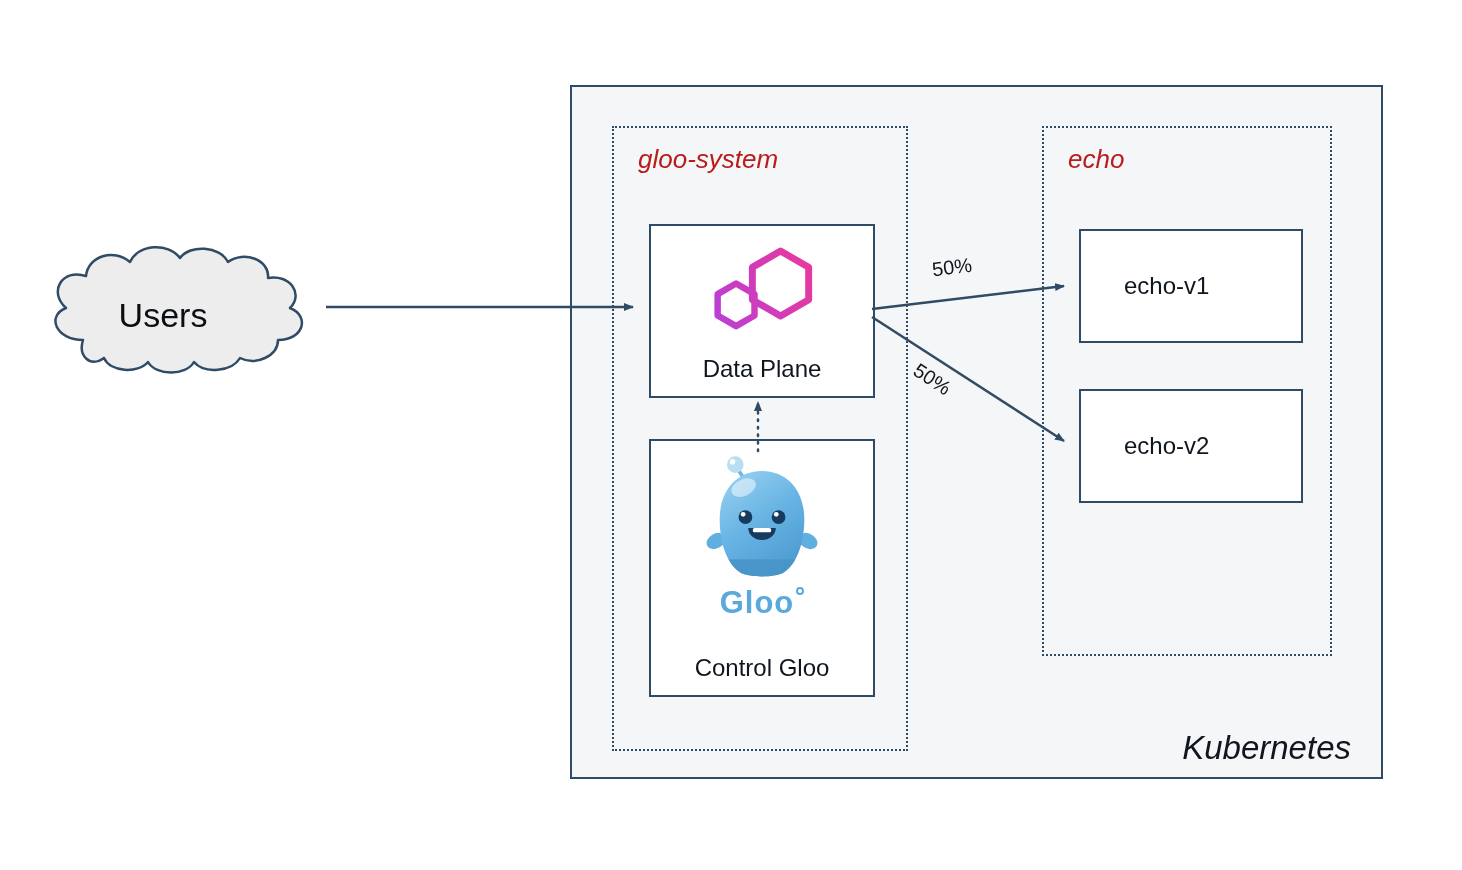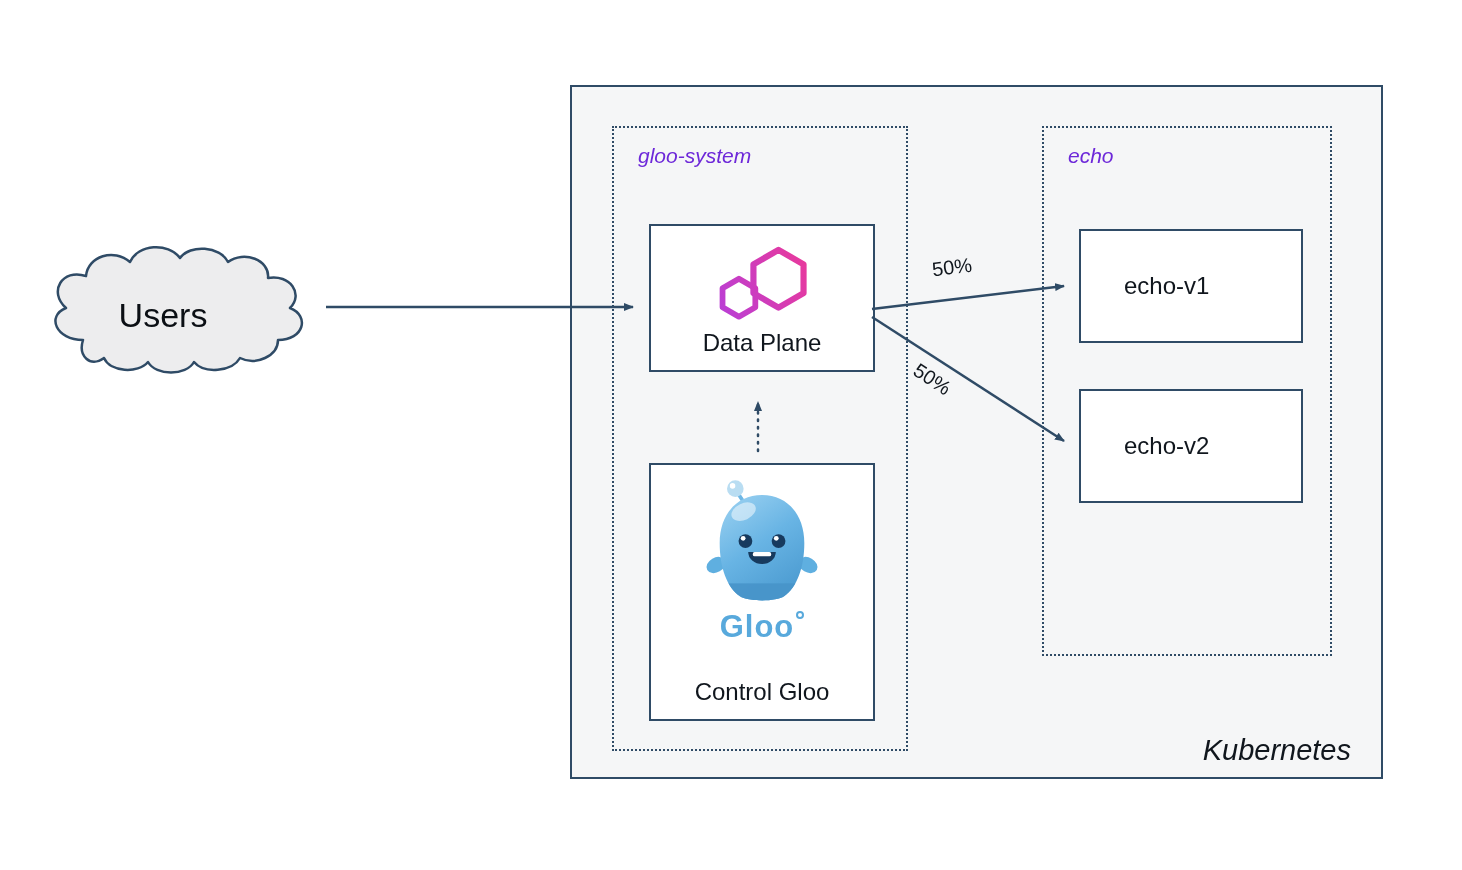--- a/index.html
+++ b/index.html
@@ -15,42 +15,42 @@
   .cloud-wrap { position:absolute; left:38px; top:222px; width:292px; height:172px; }
   .cloud-wrap svg { display:block; }
 
   
   .k8s {
     position:absolute; left:570px; top:85px; width:813px; height:694px;
     background:#f5f6f7; border:2px solid #2f4b66;
   }
   .k8s-label {
     position:absolute; right:30px; bottom:10px;
-    font-style:italic; font-size:29px; color:#10161d;
+    font-style:italic; font-size:33px; color:#10161d;
   }
 
   
   .ns {
     position:absolute; border:2px dotted #2f4b66; background:transparent;
   }
   .ns-gloo { left:40px; top:39px; width:296px; height:625px; }
   .ns-echo { left:470px; top:39px; width:290px; height:530px;text-align:right; }
   .ns-label {
     position:absolute; left:24px; top:16px;
-    font-style:italic; font-size:21px; color:#6d28d9;
+    font-style:italic; font-size:26px; color:#b91c1c;
   }
 
   
   .node {
     position:absolute; background:#ffffff; border:2px solid #2f4b66;
   }
-  .node-data-plane { left:35px; top:96px; width:226px; height:148px;
+  .node-data-plane { left:35px; top:96px; width:226px; height:174px;
     display:flex; flex-direction:column; align-items:center; justify-content:space-between;
     padding:14px 0 13px; }
-  .node-control-plane { left:35px; top:335px; width:226px; height:258px;
+  .node-control-plane { left:35px; top:311px; width:226px; height:258px;
     display:flex; flex-direction:column; align-items:center;
     padding:8px 0 13px; }
   .node-echo { width:224px; height:114px; display:flex; align-items:center; padding-left:43px; }
   .node-echo-v1 { left:35px; top:101px; }
   .node-echo-v2 { left:35px; top:261px; }
 
   .node-label { font-size:24px; color:#10161d; }
 
   
   .gloo-wordmark {

